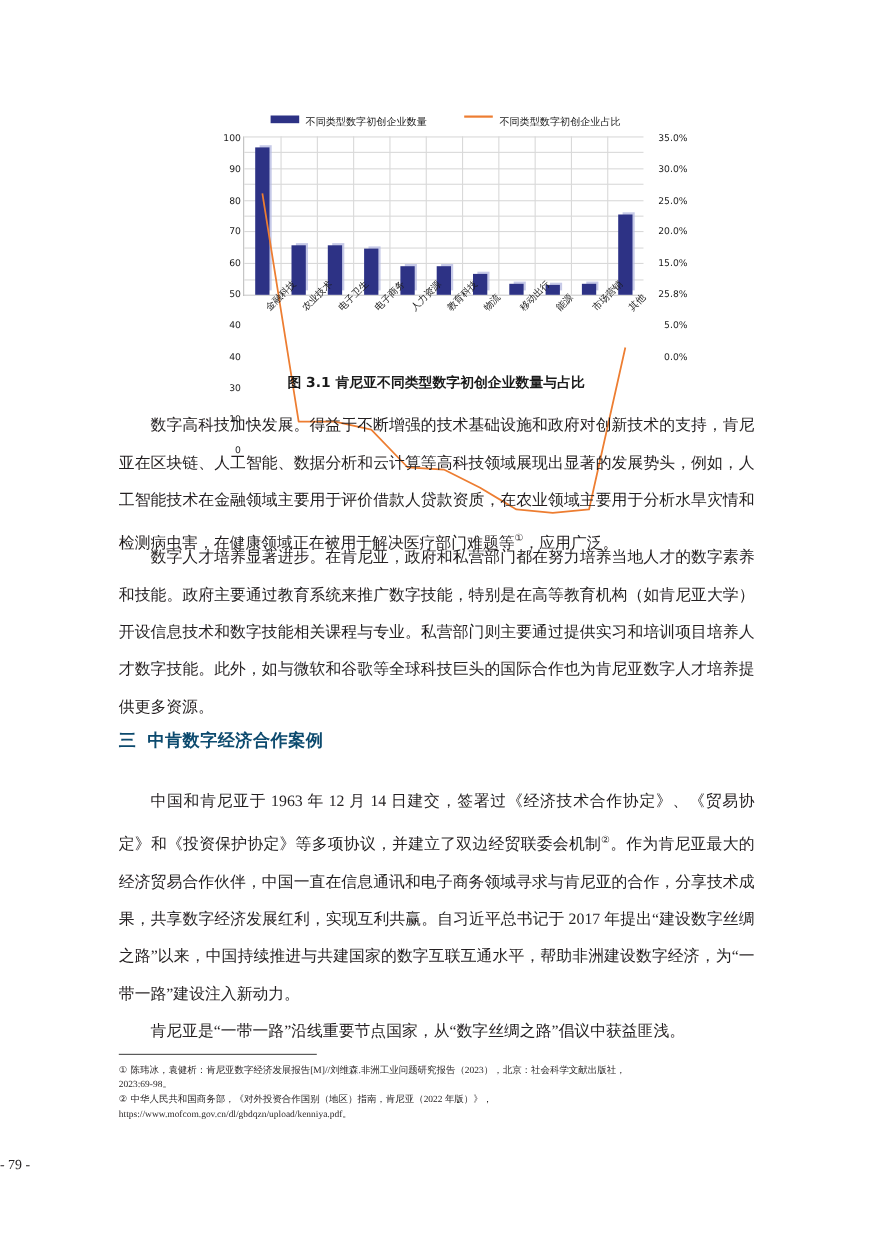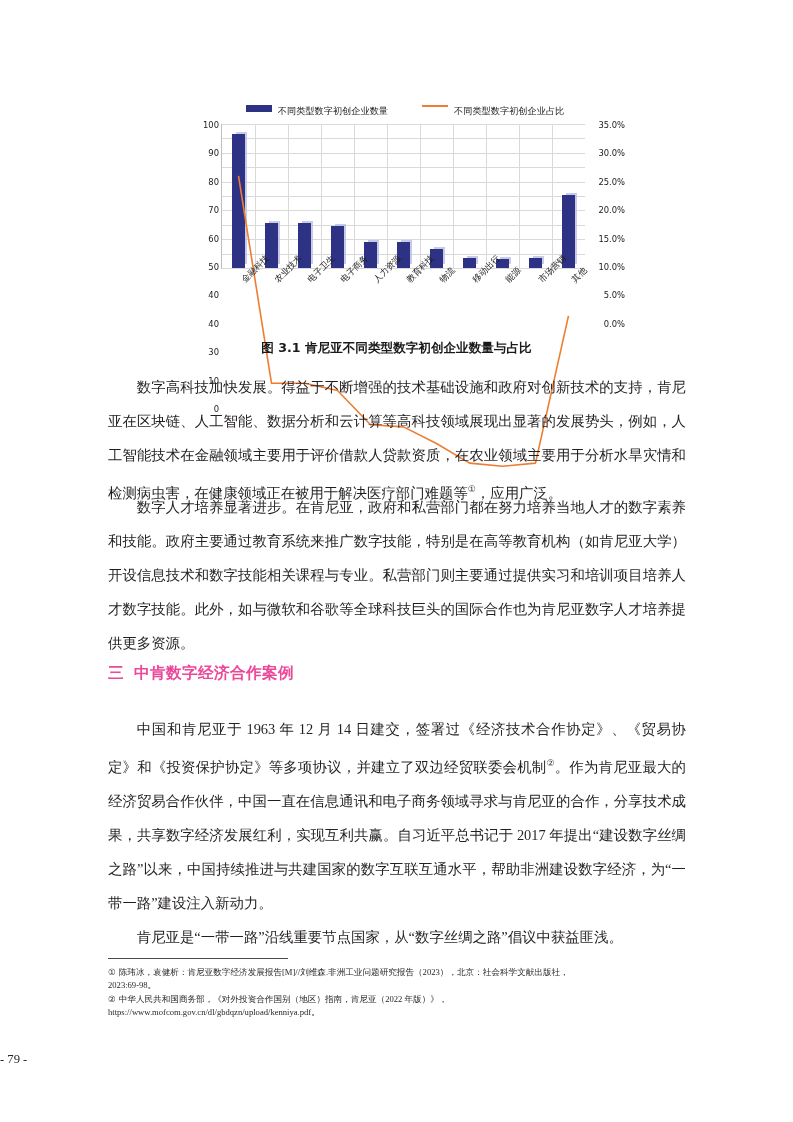--- a/index.html
+++ b/index.html
@@ -72,21 +72,21 @@
   
   .body-col { position: absolute; left: 108px; width: 578px; }
   p.para {
     margin: 0 0 0 0; font-size: 14.4px; line-height: 34px;
     text-align: justify; text-justify: inter-ideograph;
     text-indent: 2em; color: #231f20;
   }
   sup.fn { font-size: 9px; vertical-align: super; }
 
   h2.section {
-    margin: 0; font-size: 15.6px; font-weight: bold; color: #ec4899;
+    margin: 0; font-size: 15.6px; font-weight: bold; color: #0c4a6e;
     font-family: "DejaVu Sans","Liberation Sans",sans-serif;
     letter-spacing: .4px;
   }
   h2.section .num { margin-right: 10px; }
 
   
   .footnotes { position: absolute; left: 108px; top: 958px; width: 590px; }
   .fn-rule { width: 180px; height: 0; border-top: 1px solid #4a4a4a; margin-bottom: 7px; }
   .fn-line { font-size: 8.6px; line-height: 13.4px; color: #231f20; }
   .fn-line .mark { margin-right: 3px; }
@@ -128,21 +128,21 @@
           <span>30</span>
           <span>10</span>
           <span>0</span>
         </div>
       <div class="axis-right" id="axis-right">
           <span>35.0%</span>
           <span>30.0%</span>
           <span>25.0%</span>
           <span>20.0%</span>
           <span>15.0%</span>
-          <span>10.0%</span>
+          <span>25.8%</span>
           <span>5.0%</span>
           <span>0.0%</span>
         </div>
 
       <div class="plot" id="plot">
         <div class="gridlines" id="gridlines">
             <div class="h" style="top: 0%;"></div>
             <div class="h" style="top: 10%;"></div>
             <div class="h" style="top: 20%;"></div>
             <div class="h" style="top: 30%;"></div>

